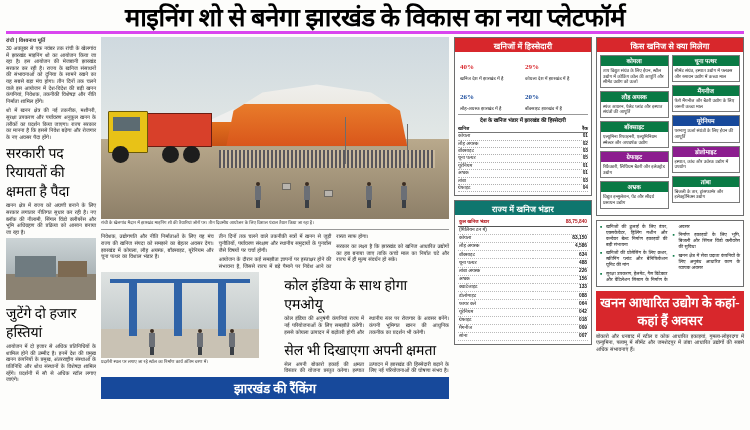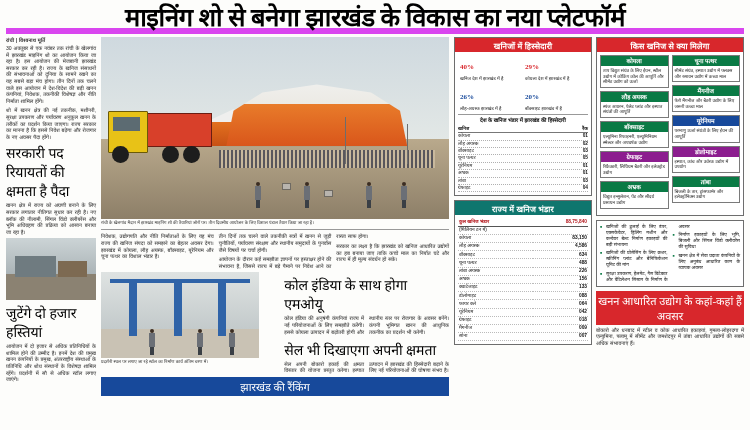--- a/index.html
+++ b/index.html
@@ -16,21 +16,21 @@
     position:relative;
     width:750px; height:430px;
     background:#fdfdfb;
     padding:4px 6px 0 6px;
   }
 
   
   .masthead {
     position:relative;
     height:30px;
-    border-bottom:6px solid #d946ef;
+    border-bottom:3px solid #d946ef;
     margin-bottom:3px;
   }
   .masthead-title {
     font-family:"Liberation Serif", serif;
     font-weight:bold;
     font-size:25px;
     line-height:28px;
     letter-spacing:-0.4px;
     white-space:nowrap;
     text-align:center;
@@ -166,21 +166,21 @@
   .mcard-b { font-size:4.5px; line-height:5.6px; padding:2px; color:#222; }
 
   .two-col-cards { display:flex; gap:3px; }
   .two-col-cards > div { flex:1; }
 
   
   .bul { font-size:4.7px; line-height:6px; padding-left:6px; position:relative; margin-bottom:2.5px; color:#222; text-align:justify; }
   .bul:before { content:"■"; position:absolute; left:0; top:0; font-size:3.4px; color:#0a7a45; }
 
   .strip {
-    background:#17499b; color:#fff; font-size:11px; font-weight:normal;
+    background:#17499b; color:#fff; font-size:13px; font-weight:bold;
     text-align:center; padding:2px; font-family:"Liberation Serif", serif;
     margin-top:2px;
   }
   .strip.red { background:#d8272c; }
 
   .rule { border-top:0.6px solid #999; margin:3px 0; }
 
   .twocol { column-count:2; column-gap:5px; }
   .threecol { column-count:3; column-gap:5px; }
 </style>

